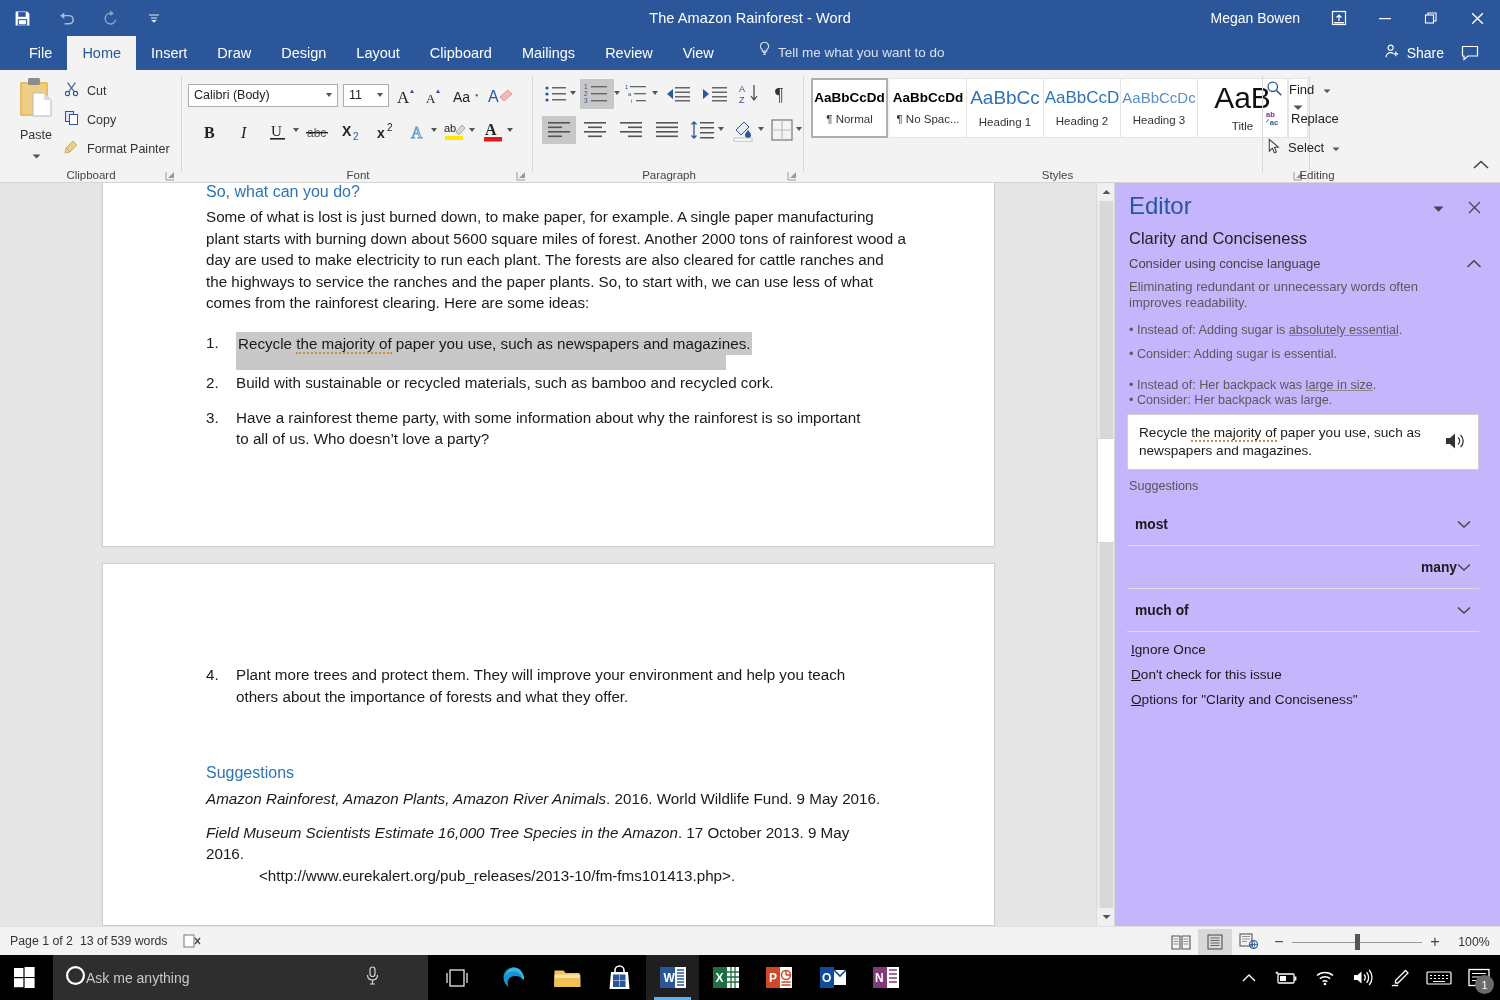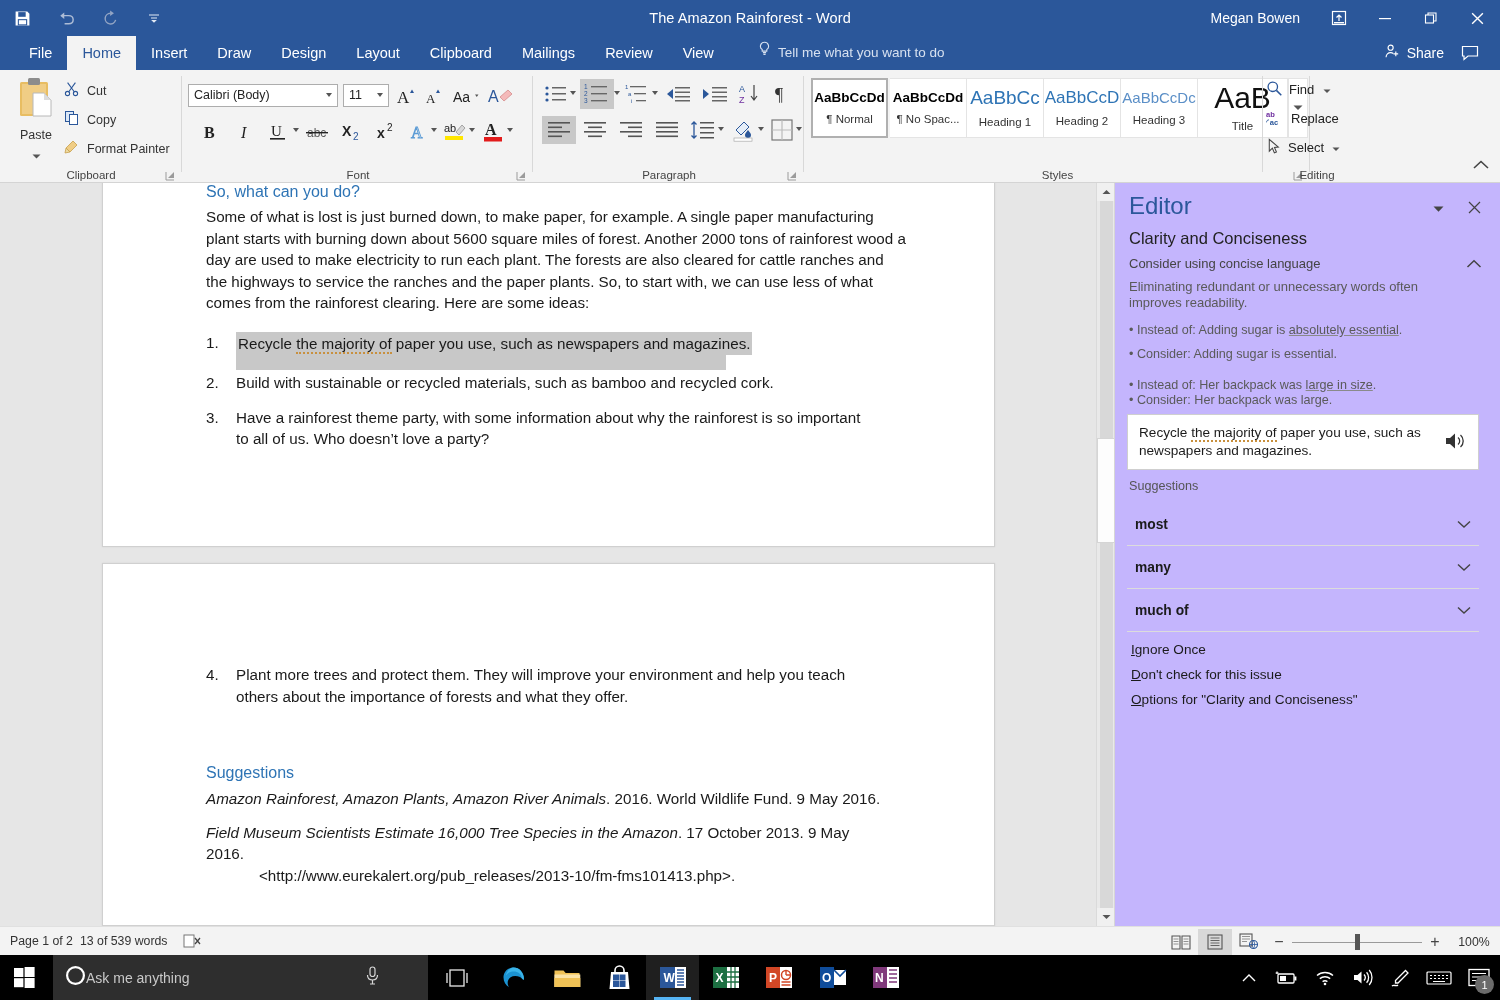--- a/index.html
+++ b/index.html
@@ -803,21 +803,21 @@
   <div class="ep-sugg-label">Suggestions</div>
 
   <div class="sugg-row" style="top:320px;">
     <span>most</span>
     <span>
       <svg width="14" height="9" viewBox="0 0 14 9">
           <path d="M1 1.5 7 7 13 1.5" stroke="#444" stroke-width="1.4" fill="none"></path>
         </svg>
     </span>
   </div>
-  <div class="sugg-row" style="top:363px;">
+  <div class="sugg-row" style="top:363px;justify-content:flex-end;">
     <span>many</span>
     <span>
       <svg width="14" height="9" viewBox="0 0 14 9">
           <path d="M1 1.5 7 7 13 1.5" stroke="#444" stroke-width="1.4" fill="none"></path>
         </svg>
     </span>
   </div>
   <div class="sugg-row" style="top:406px;">
     <span>much of</span>
     <span>

